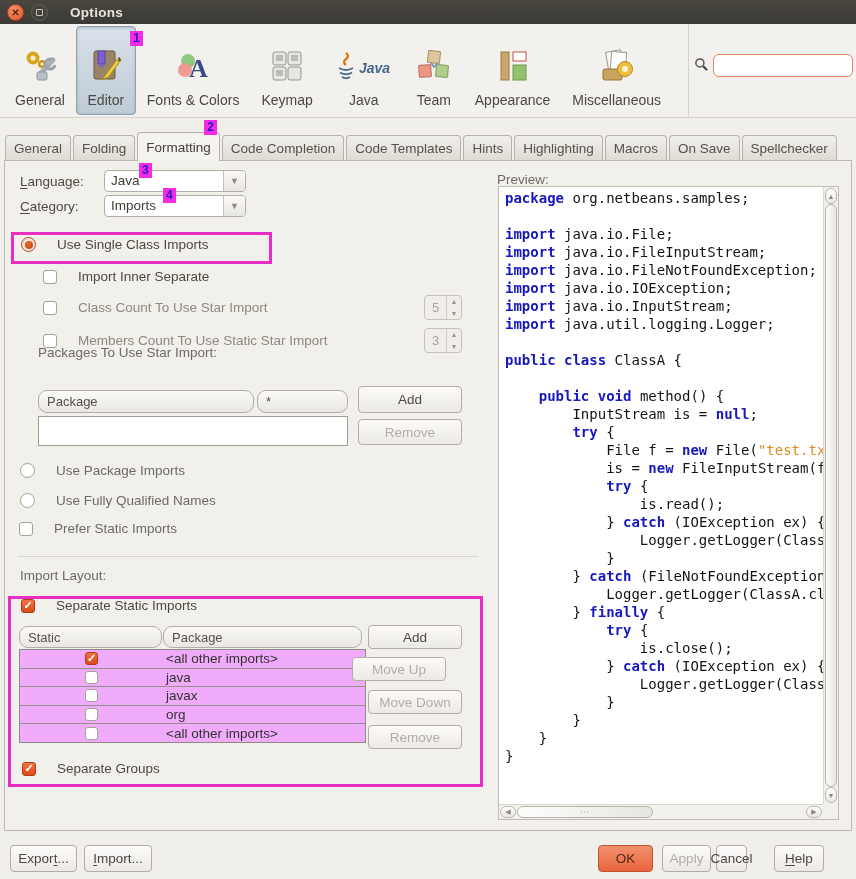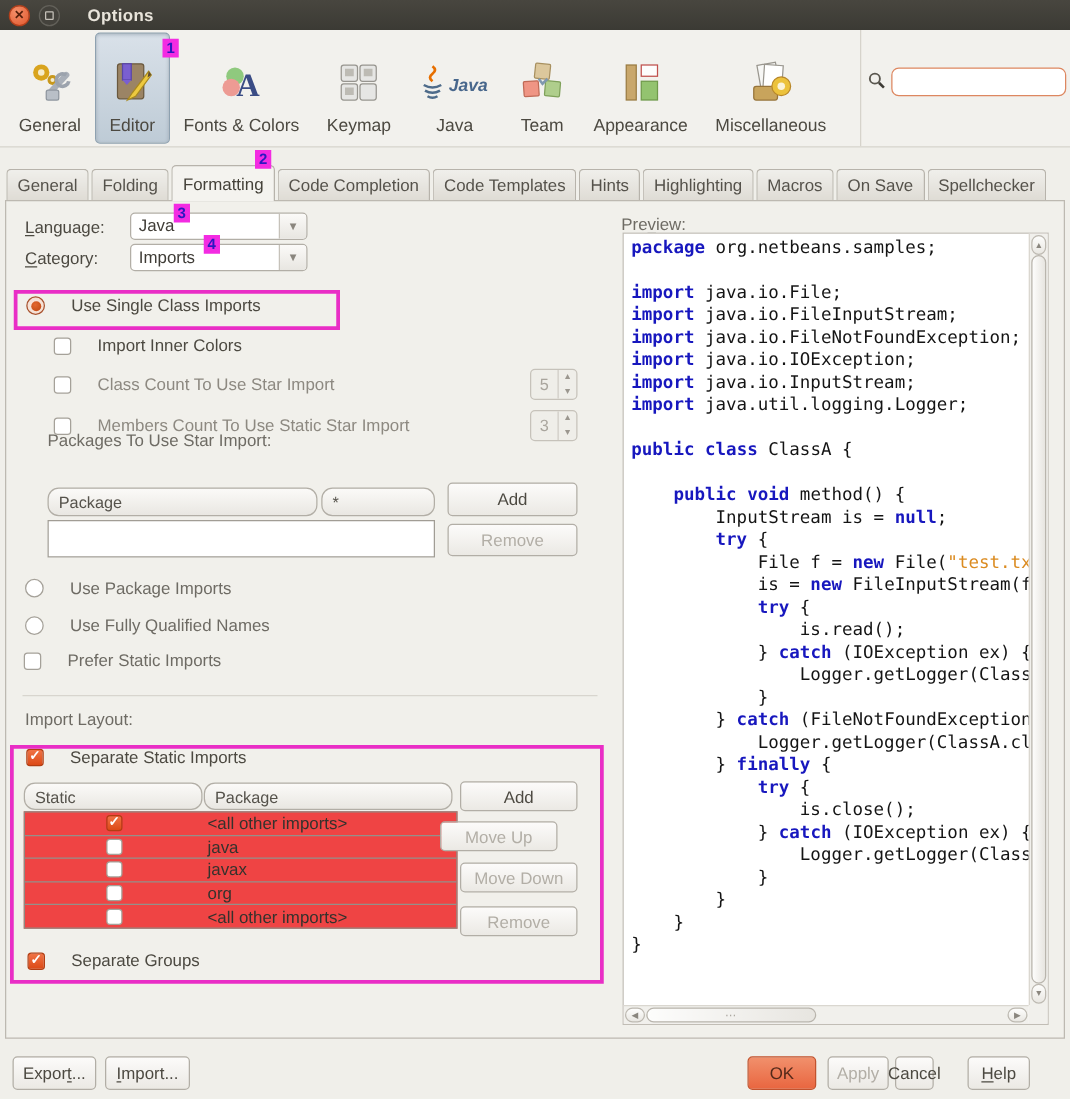--- a/index.html
+++ b/index.html
@@ -94,21 +94,21 @@
 
   
   .hdr-pill { background:linear-gradient(#FBFAF8,#E9E7E2); border:1px solid #B2AEA6;
     border-radius:9px; padding:2px 8px; font-size:13px; color:#55524B;
     display:flex; align-items:center; overflow:hidden; }
 
   
   .empty-list { background:#FFFFFF; border:1px solid #A19D95; }
 
   
-  .itable { background:#ef4444; border:1px solid #8F8B83; display:flex; flex-direction:column; }
+  .itable { background:#f0abfc; border:1px solid #8F8B83; display:flex; flex-direction:column; }
   .itr { flex:1; display:flex; border-bottom:1px solid #94908A; }
   .itr:last-child { border-bottom:none; }
   .itd { display:flex; align-items:center; }
   .itd-static { width:143px; justify-content:center; border-right:0; }
   .itd-pkg { flex:1; padding-left:3px; font-size:13.5px; color:#34322D; }
 
   .hsep { background:#D8D5CE; height:1px; }
 
   
   .preview-box { background:#FFFFFF; border:1px solid #C1BDB5; }
@@ -303,21 +303,21 @@
   </div>
   <div class="abs badge" style="left:158px;top:27px;z-index:7">4</div>
 
   <div class="abs row" style="left:16px;top:76px">
     <span class="radio-btn checked"></span>
     <span class="flabel">Use Single Class Imports</span>
   </div>
 
   <div class="abs row" style="left:38px;top:108px">
     <span class="cb"></span>
-    <span class="flabel">Import Inner Colors</span>
+    <span class="flabel">Import Inner Separate</span>
   </div>
 
   <div class="abs row" style="left:38px;top:139px">
     <span class="cb"></span>
     <span class="flabel" style="color:#8D8981">Class Count To Use Star Import</span>
   </div>
   <div class="abs spinner" style="left:419px;top:134px;width:38px;height:25px">
     <span class="spin-val">5</span>
     <span class="spin-btns">
         <span>▲</span>

